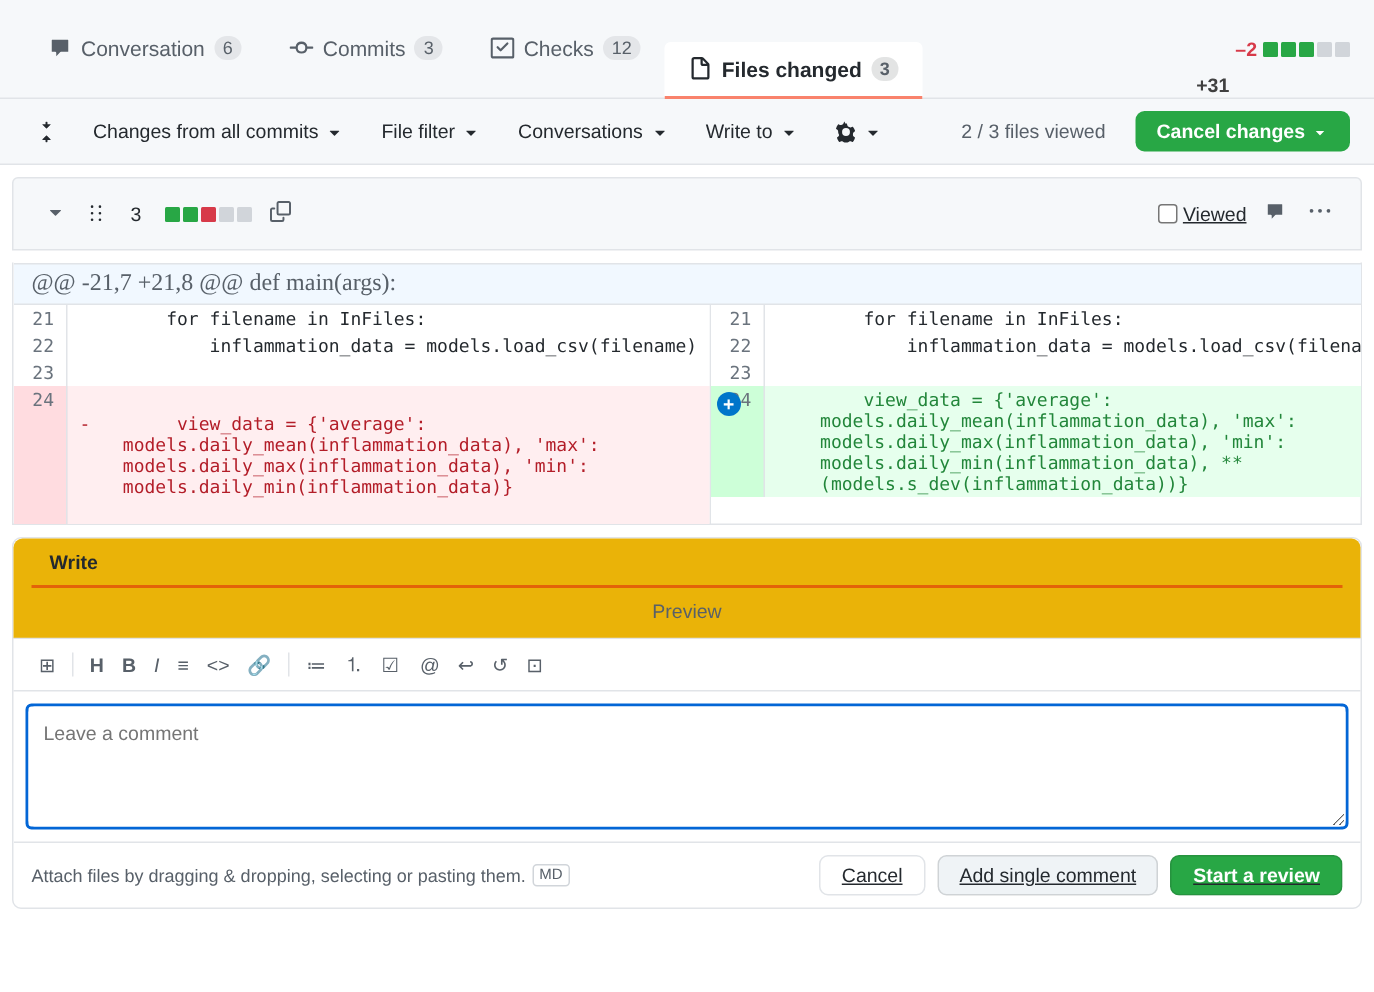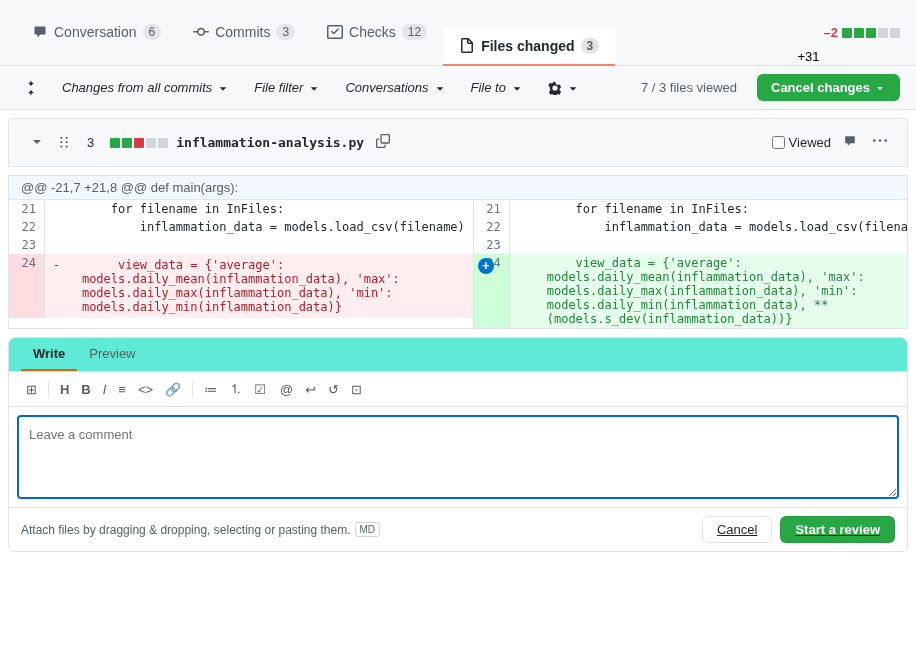--- a/index.html
+++ b/index.html
@@ -6,40 +6,40 @@
     body { font-family: -apple-system, BlinkMacSystemFont, 'Segoe UI', Helvetica, Arial, sans-serif; font-size: 14px; background: #fff; color: #24292e; width: 916px; height: 661px; overflow: hidden; }
 
     
     .tabs { display: flex; align-items: center; border-bottom: 1px solid #e1e4e8; padding: 0 16px; background: #f6f8fa; text-align: center; }
     .tab { display: flex; align-items: center; gap: 6px; padding: 10px 16px; font-size: 14px; cursor: pointer; border-bottom: 2px solid transparent; color: #586069; text-decoration: none; }
     .tab.active { color: #24292e; border-bottom: 2px solid #f9826c; font-weight: 600; background: #fff; border-top-left-radius: 4px; border-top-right-radius: 4px; margin-bottom: -1px; margin-top: 28px; }
     .tab .badge { background: rgba(27,31,35,0.08); color: #586069; border-radius: 20px; padding: 1px 6px; font-size: 12px; }
     .tab.active .badge { background: rgba(27,31,35,0.12); }
     .tab-icon { width: 16px; height: 16px; display: inline-flex; align-items: center; justify-content: center; }
     .stats { margin-left: auto; font-size: 13px; display: flex; align-items: center; gap: 4px; }
-    .stat-add { color: #000000; font-weight: 400; margin-top: 48px; }
+    .stat-add { color: #404040; font-weight: 700; margin-top: 48px; }
     .stat-del { color: #d73a49; font-weight: 600; }
     .stat-blocks { display: flex; gap: 2px; }
     .stat-block { width: 10px; height: 10px; border-radius: 1px; }
 
     
     .toolbar { display: flex; align-items: center; gap: 8px; padding: 8px 16px; border-bottom: 1px solid #e1e4e8; background: #f6f8fa; }
-    .toolbar-btn { display: flex; align-items: center; gap: 4px; padding: 4px 8px; font-size: 13px; color: #24292e; cursor: pointer; border-radius: 4px; border: none; background: transparent; font-style: italic; }
+    .toolbar-btn { display: flex; align-items: center; gap: 4px; padding: 4px 8px; font-size: 13px; color: #24292e; cursor: pointer; border-radius: 4px; border: none; background: transparent; }
     .toolbar-btn svg { width: 14px; height: 14px; }
     .files-viewed { margin-left: auto; font-size: 13px; color: #586069; }
     .review-btn { margin-left: 12px; background: #28a745; color: #fff; border: none; border-radius: 6px; padding: 6px 14px; font-size: 13px; cursor: pointer; display: flex; align-items: center; gap: 4px; font-weight: 600; }
 
     
     .file-header { display: flex; align-items: center; padding: 8px 16px; background: #f6f8fa; border: 1px solid #e1e4e8; border-radius: 4px 4px 0 0; margin: 8px; gap: 8px; }
     .file-header .collapse-btn { cursor: pointer; color: #586069; border: none; background: none; }
     .file-header .diff-stats { display: flex; gap: 2px; }
     .diff-sq { width: 10px; height: 10px; border-radius: 1px; }
     .file-name { font-family: 'SFMono-Regular', Consolas, monospace; font-size: 13px; font-weight: 600; }
     .file-actions { margin-left: auto; display: flex; align-items: center; gap: 8px; }
-    .viewed-checkbox { display: flex; align-items: center; gap: 4px; font-size: 13px; cursor: pointer; }
+    .viewed-checkbox { display: flex; align-items: center; gap: 4px; font-size: 13px; cursor: pointer; text-decoration: underline; }
     .viewed-checkbox input { cursor: pointer; }
     .icon-btn { background: none; border: none; cursor: pointer; color: #586069; padding: 2px 4px; border-radius: 3px; }
 
     
     .diff-container { margin: 0 8px 8px 8px; border: 1px solid #e1e4e8; border-top: none; font-family: 'SFMono-Regular', Consolas, monospace; font-size: 12px; overflow: auto; }
     .diff-hunk-header { background: #f1f8ff; color: #586069; padding: 4px 12px; border-bottom: 1px solid #e1e4e8; border-top: 1px solid #e1e4e8; }
     .plus-btn { width: 16px; height: 16px; background: #0075ca; border-radius: 50%; color: #fff; display: inline-flex; align-items: center; justify-content: center; font-size: 12px; font-weight: bold; cursor: pointer; margin-left: 2px; }
     .split-diff { display: grid; grid-template-columns: 1fr 1fr; }
   </style>
 </head>
@@ -113,34 +113,34 @@
         <path d="M4.427 7.427l3.396 3.396a.25.25 0 00.354 0l3.396-3.396A.25.25 0 0011.396 7H4.604a.25.25 0 00-.177.427z"></path>
       </svg>
   </button>
   <button class="toolbar-btn">
     <span>Conversations</span>
     <svg viewBox="0 0 16 16" width="12" height="12" fill="currentColor">
         <path d="M4.427 7.427l3.396 3.396a.25.25 0 00.354 0l3.396-3.396A.25.25 0 0011.396 7H4.604a.25.25 0 00-.177.427z"></path>
       </svg>
   </button>
   <button class="toolbar-btn">
-    <span>File to</span>
+    <span>Write to</span>
     <svg viewBox="0 0 16 16" width="12" height="12" fill="currentColor">
         <path d="M4.427 7.427l3.396 3.396a.25.25 0 00.354 0l3.396-3.396A.25.25 0 0011.396 7H4.604a.25.25 0 00-.177.427z"></path>
       </svg>
   </button>
   <button class="toolbar-btn">
     <svg viewBox="0 0 16 16" width="14" height="14" fill="currentColor">
         <path fill-rule="evenodd" d="M7.429 1.525a6.593 6.593 0 011.142 0c.036.003.108.036.137.146l.289 1.105c.147.56.55.967.997 1.189.174.086.341.183.501.29.417.278.97.319 1.476.103l1.03-.428c.1-.042.18-.019.228.03.776.908 1.35 1.99 1.67 3.177.03.109-.007.198-.088.254l-.924.713c-.443.342-.639.88-.586 1.398.009.088.013.178.013.268 0 .09-.004.18-.013.268-.053.518.143 1.056.586 1.398l.924.713c.081.056.118.145.088.254a8.07 8.07 0 01-1.67 3.177c-.048.049-.127.072-.228.03l-1.03-.428c-.506-.216-1.059-.175-1.476.103-.16.107-.327.204-.501.29-.447.222-.85.629-.997 1.189l-.289 1.105c-.029.11-.101.143-.137.146a6.613 6.613 0 01-1.142 0c-.036-.003-.108-.036-.137-.146l-.289-1.105c-.147-.56-.55-.967-.997-1.189a5.078 5.078 0 01-.501-.29c-.417-.278-.97-.319-1.476-.103l-1.03.428c-.1.042-.18.019-.228-.03a8.07 8.07 0 01-1.67-3.177c-.03-.109.007-.198.088-.254l.924-.713c.443-.342.639-.88.586-1.398A4.683 4.683 0 012 8c0-.09.004-.18.013-.268.053-.518-.143-1.056-.586-1.398l-.924-.713c-.081-.056-.118-.145-.088-.254a8.07 8.07 0 011.67-3.177c.048-.049.127-.072.228-.03l1.03.428c.506.216 1.059.175 1.476-.103.16-.107.327-.204.501-.29.447-.222.85-.629.997-1.189l.289-1.105c.029-.11.101-.143.137-.146zM8 11a3 3 0 110-6 3 3 0 010 6z"></path>
       </svg>
     <svg viewBox="0 0 16 16" width="12" height="12" fill="currentColor">
         <path d="M4.427 7.427l3.396 3.396a.25.25 0 00.354 0l3.396-3.396A.25.25 0 0011.396 7H4.604a.25.25 0 00-.177.427z"></path>
       </svg>
   </button>
-  <span class="files-viewed">7 / 3 files viewed</span>
+  <span class="files-viewed">2 / 3 files viewed</span>
   <button class="review-btn">
     <span>Cancel changes</span>
     <svg viewBox="0 0 16 16" width="12" height="12" fill="white">
         <path d="M4.427 7.427l3.396 3.396a.25.25 0 00.354 0l3.396-3.396A.25.25 0 0011.396 7H4.604a.25.25 0 00-.177.427z"></path>
       </svg>
   </button>
 </div>
 
 <div class="file-header">
   <button class="collapse-btn icon-btn">
@@ -152,21 +152,20 @@
       <path d="M5 3a1 1 0 110-2 1 1 0 010 2zm0 5a1 1 0 110-2 1 1 0 010 2zm0 5a1 1 0 110-2 1 1 0 010 2zm6-10a1 1 0 110-2 1 1 0 010 2zm0 5a1 1 0 110-2 1 1 0 010 2zm0 5a1 1 0 110-2 1 1 0 010 2z"></path>
     </svg>
   <span class="file-header" style="background:none;border:none;padding:0;font-size:13px;">3</span>
   <span class="diff-stats">
     <span class="diff-sq" style="background:#28a745"></span>
     <span class="diff-sq" style="background:#28a745"></span>
     <span class="diff-sq" style="background:#d73a49"></span>
     <span class="diff-sq" style="background:#d1d5da"></span>
     <span class="diff-sq" style="background:#d1d5da"></span>
   </span>
-  <span class="file-name">inflammation-analysis.py</span>
   <button class="icon-btn">
     <svg viewBox="0 0 16 16" width="14" height="14" fill="currentColor">
         <path fill-rule="evenodd" d="M0 6.75C0 5.784.784 5 1.75 5h1.5a.75.75 0 010 1.5h-1.5a.25.25 0 00-.25.25v7.5c0 .138.112.25.25.25h7.5a.25.25 0 00.25-.25v-1.5a.75.75 0 011.5 0v1.5A1.75 1.75 0 019.25 16h-7.5A1.75 1.75 0 010 14.25v-7.5z"></path>
         <path fill-rule="evenodd" d="M5 1.75C5 .784 5.784 0 6.75 0h7.5C15.216 0 16 .784 16 1.75v7.5A1.75 1.75 0 0114.25 11h-7.5A1.75 1.75 0 015 9.25v-7.5zm1.75-.25a.25.25 0 00-.25.25v7.5c0 .138.112.25.25.25h7.5a.25.25 0 00.25-.25v-7.5a.25.25 0 00-.25-.25h-7.5z"></path>
       </svg>
   </button>
   <div class="file-actions">
     <label class="viewed-checkbox">
       <input type="checkbox" style="">
       <span>Viewed</span>
@@ -180,21 +179,21 @@
       <svg viewBox="0 0 16 16" width="14" height="14" fill="currentColor">
           <path d="M8 9a1.5 1.5 0 100-3 1.5 1.5 0 000 3zM1.5 9a1.5 1.5 0 100-3 1.5 1.5 0 000 3zm13 0a1.5 1.5 0 100-3 1.5 1.5 0 000 3z"></path>
         </svg>
     </button>
   </div>
 </div>
 
 <div class="diff-container">
 
   <div class="diff-hunk-header">
-    <span style="font-family:Liberation Sans, sans-serif;font-size:13px;color:#586069;">@@ -21,7 +21,8 @@ def main(args):</span>
+    <span style="font-family:Liberation Serif, serif;font-size:16px;color:#586069;">@@ -21,7 +21,8 @@ def main(args):</span>
   </div>
 
   <div class="split-diff">
 
     <div style="border-right:1px solid #e1e4e8;">
 
       <div style="display:flex;background:#fff;">
         <span style="min-width:36px;padding:2px 8px;color:#6a737d;text-align:right;border-right:1px solid #e1e4e8;font-size:12px;font-family:monospace;user-select:none;">21</span>
         <span style="padding:2px 8px;white-space:pre;font-size:12px;font-family:monospace;flex:1;">        for filename in InFiles:</span>
       </div>
@@ -204,21 +203,21 @@
         <span style="padding:2px 8px;white-space:pre;font-size:12px;font-family:monospace;flex:1;">            inflammation_data = models.load_csv(filename)</span>
       </div>
 
       <div style="display:flex;background:#fff;">
         <span style="min-width:36px;padding:2px 8px;color:#6a737d;text-align:right;border-right:1px solid #e1e4e8;font-size:12px;font-family:monospace;user-select:none;">23</span>
         <span style="padding:2px 8px;white-space:pre;font-size:12px;font-family:monospace;flex:1;"> </span>
       </div>
 
       <div style="display:flex;background:#ffeef0;">
         <span style="min-width:36px;padding:2px 8px;color:#6a737d;text-align:right;border-right:1px solid #e1e4e8;font-size:12px;font-family:monospace;user-select:none;background:#ffdce0;">24</span>
-        <span style="padding:4px 8px;white-space:pre-wrap;font-size:12px;font-family:monospace;flex:1;color:#b31d28;border-radius:17px;">-        view_data = {'average':
+        <span style="padding:18px 8px;white-space:pre-wrap;font-size:12px;font-family:monospace;flex:1;color:#b31d28;border-radius:17px;">-        view_data = {'average':
     models.daily_mean(inflammation_data), 'max':
     models.daily_max(inflammation_data), 'min':
     models.daily_min(inflammation_data)}</span>
       </div>
     </div>
 
     <div>
 
       <div style="display:flex;background:#fff;">
         <span style="min-width:36px;padding:2px 8px;color:#6a737d;text-align:right;border-right:1px solid #e1e4e8;font-size:12px;font-family:monospace;user-select:none;">21</span>
@@ -244,21 +243,21 @@
     models.daily_max(inflammation_data), 'min':
     models.daily_min(inflammation_data), **
     (models.s_dev(inflammation_data))}</span>
       </div>
     </div>
   </div>
 </div>
 
 <div style="margin:0 8px 8px 8px;border:1px solid #e1e4e8;border-radius:6px;background:#fff;">
 
-  <div style="display:flex;border-bottom:1px solid #e1e4e8;padding:0 12px;background:#5eead4;border-radius:6px 6px 0 0;">
+  <div style="display:flex;border-bottom:1px solid #e1e4e8;padding:0 12px;background:#eab308;border-radius:6px 6px 0 0;flex-direction:column;">
     <div style="padding:8px 12px;font-size:13px;cursor:pointer;border-bottom:2px solid #e36209;color:#24292e;font-weight:600;">
       <span>Write</span>
     </div>
     <div style="padding:8px 12px;font-size:13px;cursor:pointer;color:#586069;border-bottom:2px solid transparent;text-align:center;">
       <span>Preview</span>
     </div>
   </div>
 
   <div style="display:flex;gap:2px;padding:6px 12px;border-bottom:1px solid #e1e4e8;align-items:center;">
     <button style="background:none;border:none;cursor:pointer;color:#586069;padding:2px 5px;border-radius:3px;font-size:13px;">⊞</button>
@@ -286,18 +285,21 @@
 
   <div style="display:flex;align-items:center;justify-content:space-between;padding:8px 12px;border-top:1px solid #e1e4e8;">
     <span style="font-size:12px;color:#586069;display:flex;align-items:center;gap:4px;">
       <span>Attach files by dragging &amp; dropping, selecting or pasting them.</span>
       <span style="border:1px solid #d1d5da;border-radius:3px;padding:1px 4px;font-size:10px;color:#586069;">MD</span>
     </span>
     <div style="display:flex;gap:8px;text-decoration:underline;">
       <button style="padding:5px 14px;font-size:13px;border:1px solid #e1e4e8;border-radius:6px;background:#fff;cursor:pointer;color:#24292e;">
         <span>Cancel</span>
       </button>
+      <button style="padding:5px 14px;font-size:13px;border:1px solid rgba(27,31,35,0.15);border-radius:6px;background:#eff3f6;cursor:pointer;color:#24292e;">
+        <span>Add single comment</span>
+      </button>
       <button style="padding:5px 14px;font-size:13px;border:1px solid rgba(27,31,35,0.15);border-radius:6px;background:#28a745;cursor:pointer;color:#fff;font-weight:600;">
         <span>Start a review</span>
       </button>
     </div>
   </div>
 </div>
 
 </body></html>

